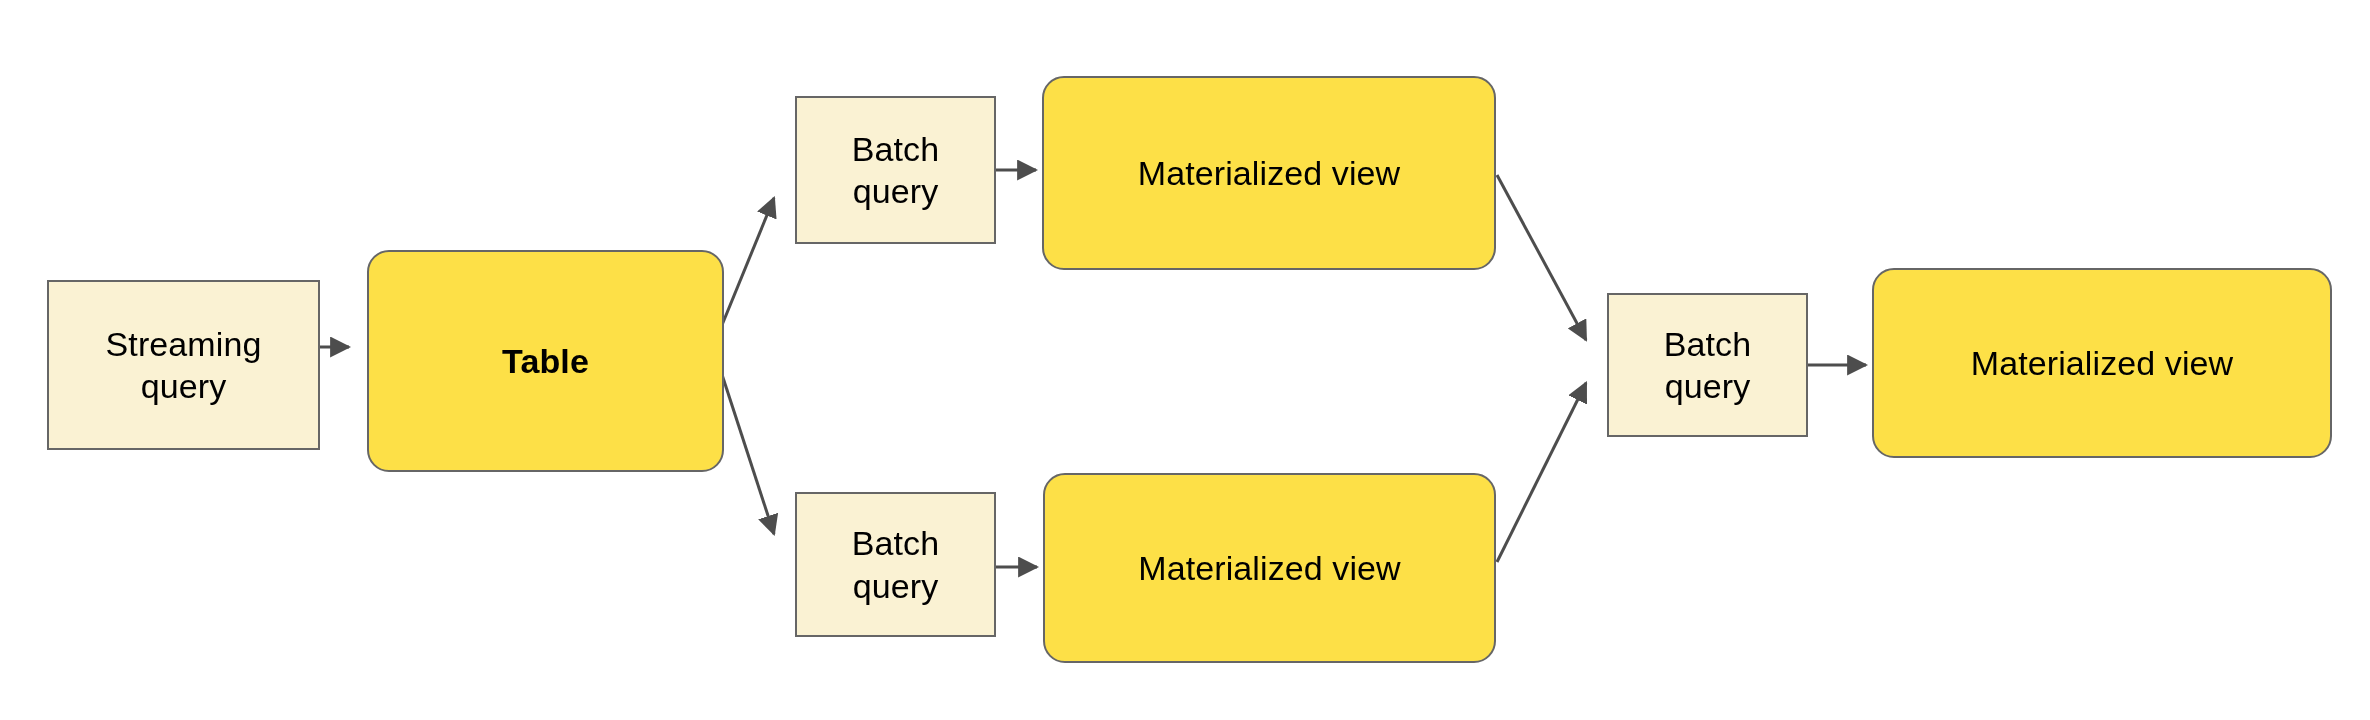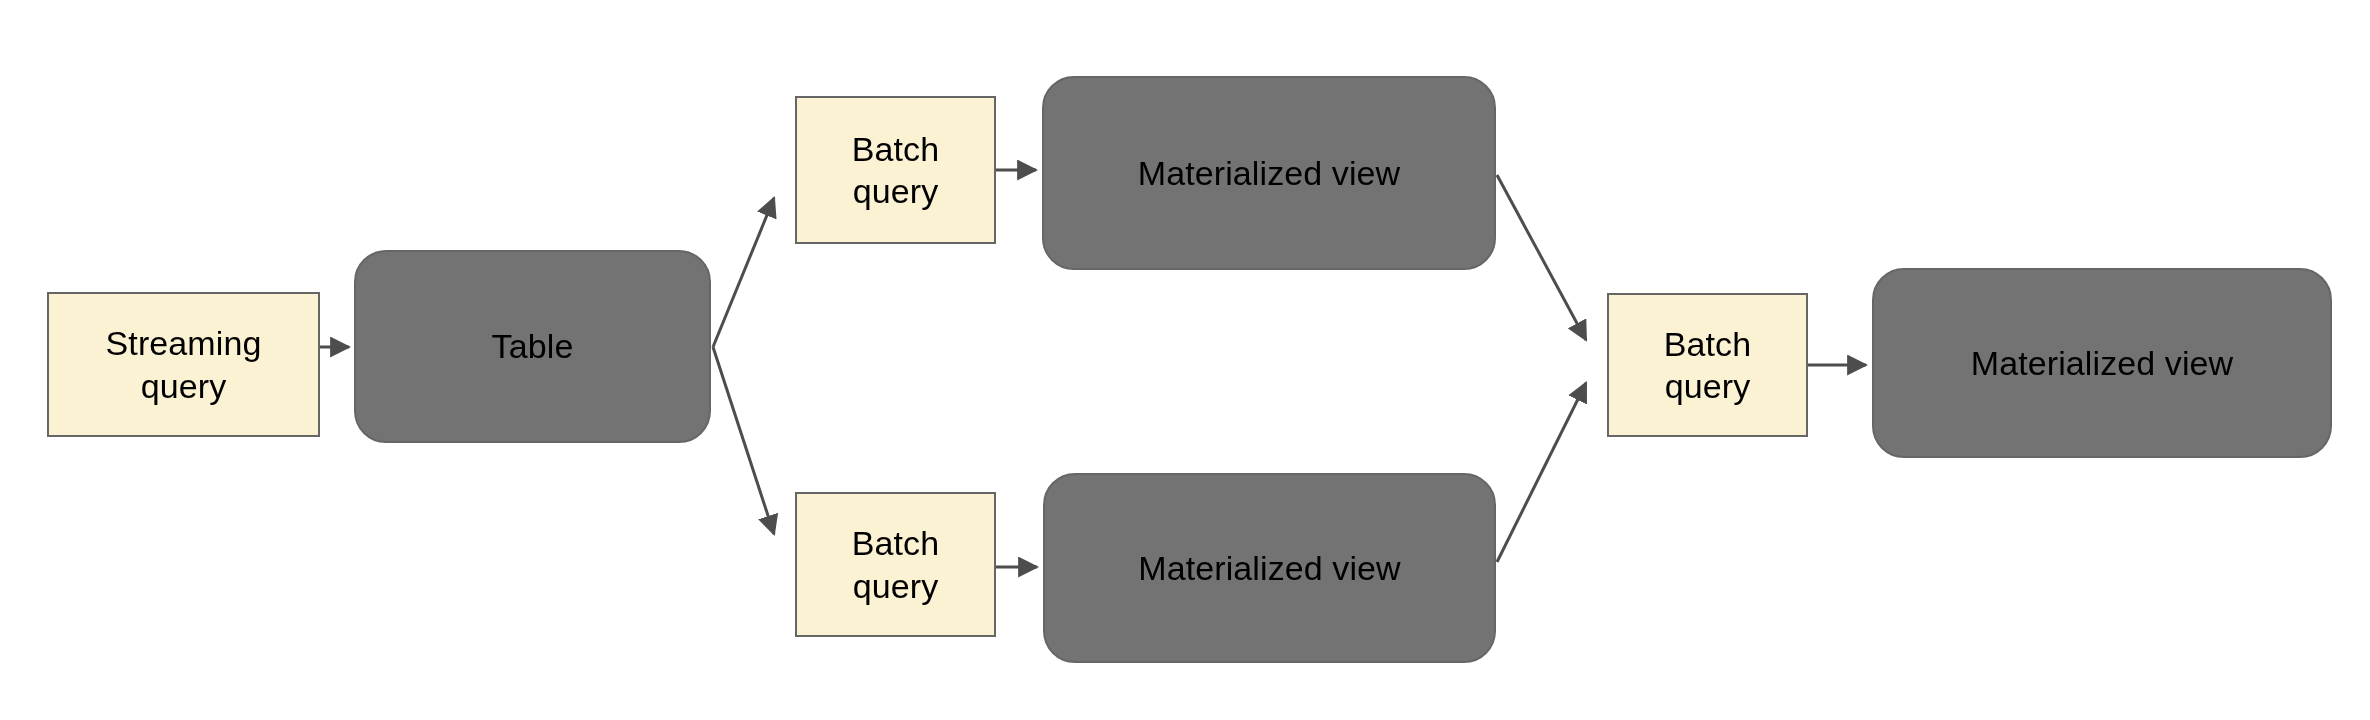--- a/index.html
+++ b/index.html
@@ -38,22 +38,22 @@
     letter-spacing: 0.1px;
     white-space: pre-line;
     border: 2px solid #666666;
   }
   .node.process {
     background: #faf2d3;
     border-radius: 0;
     margin-left: 15px;
   }
   .node.store {
-    background: #737373;
-    border-radius: 32px;
+    background: #fde047;
+    border-radius: 22px;
   }
 </style>
 </head>
 <body>
 
 <div id="canvas">
 
   <svg id="edges" viewBox="0 0 2370 720" width="2370" height="720" xmlns="http://www.w3.org/2000/svg">
     <defs>
       <marker id="arrow" viewBox="0 0 10 10" refX="9" refY="5" markerWidth="7" markerHeight="7" orient="auto-start-reverse">
@@ -74,26 +74,26 @@
       <line x1="982" y1="567" x2="1037" y2="567" marker-end="url(#arrow)"></line>
 
       <line x1="1497" y1="175" x2="1586" y2="340" marker-end="url(#arrow)"></line>
 
       <line x1="1497" y1="562" x2="1586" y2="383" marker-end="url(#arrow)"></line>
 
       <line x1="1794" y1="365" x2="1866" y2="365" marker-end="url(#arrow)"></line>
     </g>
   </svg>
 
-  <div class="node process" style="left:32px; top:292px; width:273px; height:145px;justify-content:center;">
+  <div class="node process" style="left:32px; top:280px; width:273px; height:170px;justify-content:center;">
     <span>Streaming
 query</span>
   </div>
 
-  <div class="node store" style="left:354px; top:250px; width:357px; height:193px;">
+  <div class="node store" style="left:367px; top:250px; width:357px; height:222px;font-weight:bold;">
     <span>Table</span>
   </div>
 
   <div class="node process" style="left:780px; top:96px; width:201px; height:148px;">
     <span>Batch
 query</span>
   </div>
 
   <div class="node store" style="left:1042px; top:76px; width:454px; height:194px;">
     <span>Materialized view</span>

